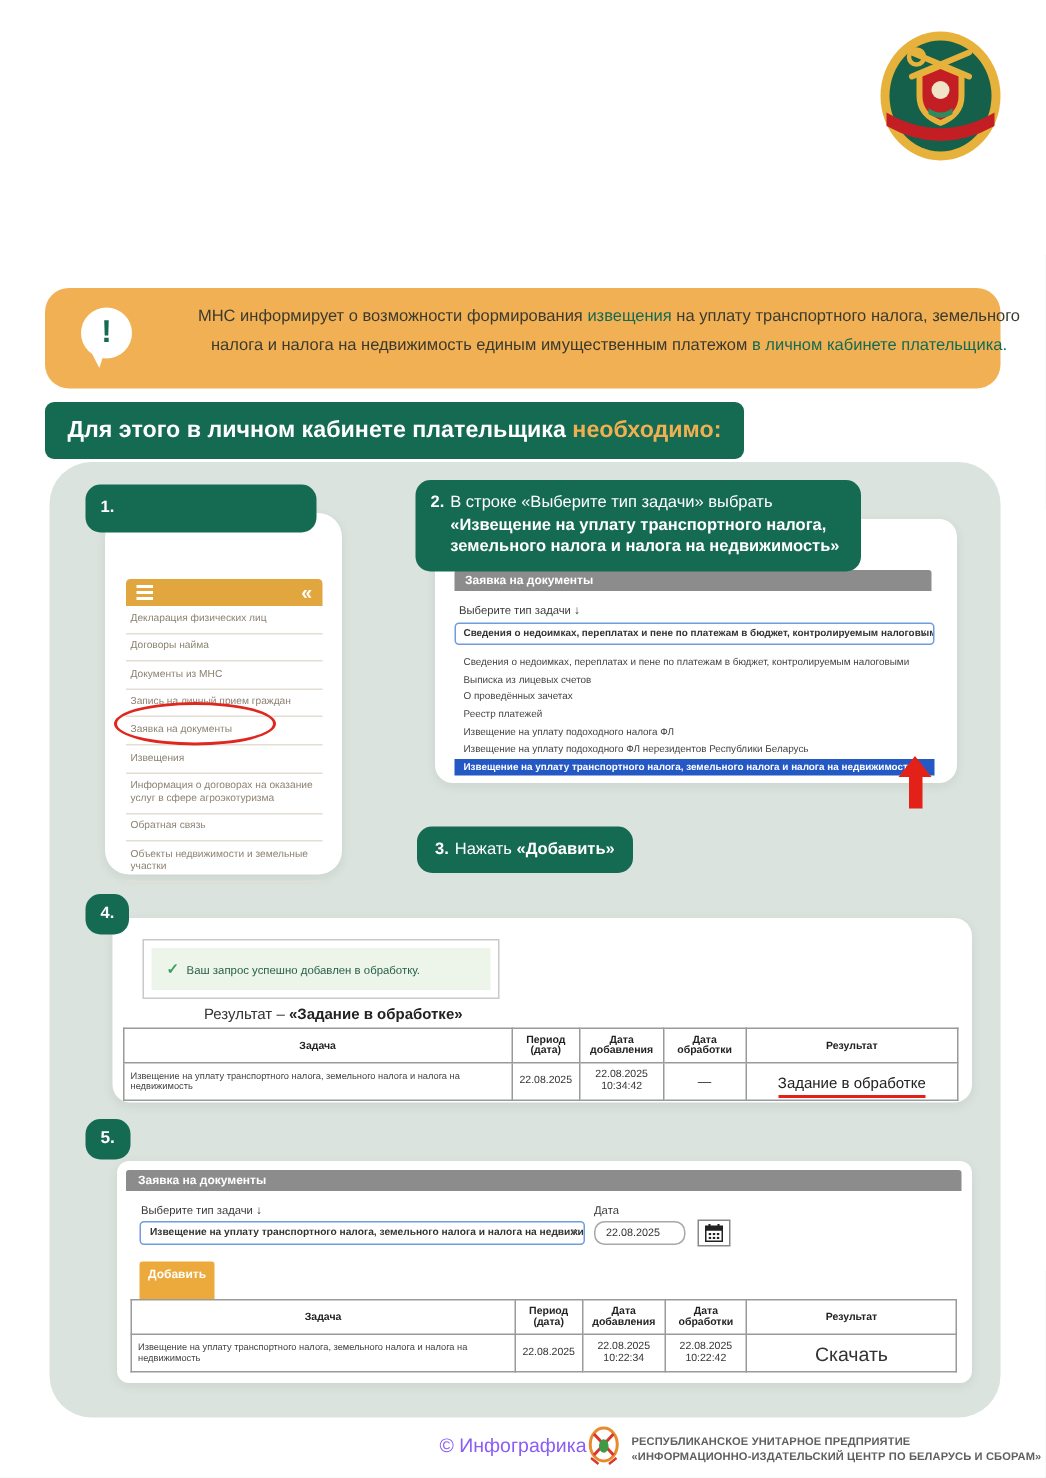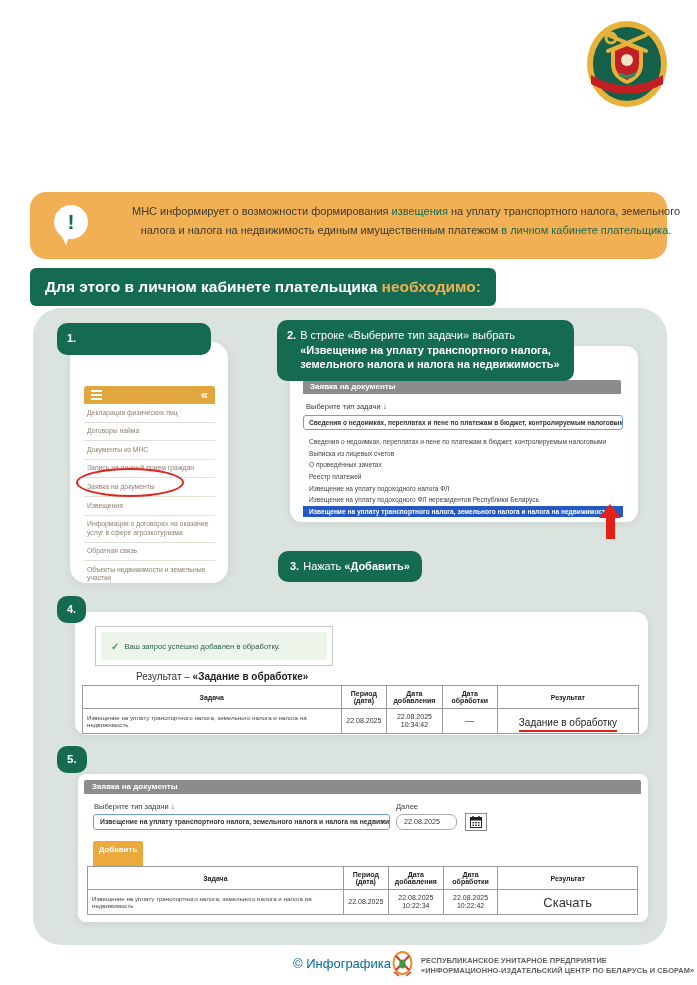--- a/index.html
+++ b/index.html
@@ -127,21 +127,21 @@
   .date-inp { position:absolute; left:318px; top:40px; width:61px; height:16px; border:1px solid #a8a8a8;
               border-radius:7px; font-size:7.2px; line-height:14px; padding-left:7px; color:#333;
               background:#fff; }
   .cal-btn { position:absolute; left:387px; top:39px; width:22px; height:18px; border:1px solid #888;
              background:#fff; display:flex; align-items:center; justify-content:center; cursor:pointer; }
   .add-btn { position:absolute; left:15px; top:67px; width:50px; height:31px; background:#eca93c;
              color:#fff; font-size:8px; font-weight:bold; text-align:center; line-height:17px;
              border-radius:2px; cursor:pointer; }
 
   
-  .copyright { position:absolute; left:293px; top:956px; font-size:13px; color:#0369a1; }
+  .copyright { position:absolute; left:293px; top:956px; font-size:13px; color:#8b5cf6; }
   .f-logo { position:absolute; left:391px; top:950px; }
   .company { position:absolute; left:421px; top:956px; font-size:7.4px; font-weight:bold;
              color:#5f5f5f; line-height:9.6px; letter-spacing:0.1px; }
 </style>
 </head>
 <body>
 
 <div class="page">
 
 
@@ -268,37 +268,37 @@
         <th>Результат</th>
       </tr>
       <tr class="data">
         <td class="td-task">Извещение на уплату транспортного налога, земельного налога и налога на недвижимость</td>
         <td class="td-date">22.08.2025</td>
         <td class="td-date">
           <div>22.08.2025</div>
           <div>10:34:42</div>
         </td>
         <td class="td-dash">—</td>
-        <td><span class="res-underline">Задание в обработку</span></td>
+        <td><span class="res-underline">Задание в обработке</span></td>
       </tr>
     </tbody>
       </table>
   </div>
 
   <div class="step step-5">
     <span class="num">5.</span>
   </div>
 
   <div class="card card-5">
     <div class="bar bar-5">Заявка на документы</div>
     <div class="lbl lbl-type">
       <span>Выберите тип задачи</span>
       <span class="arr">↓</span>
     </div>
-    <div class="lbl lbl-date">Далее</div>
+    <div class="lbl lbl-date">Дата</div>
     <div class="sel sel-5">
       <span>Извещение на уплату транспортного налога, земельного налога и налога на недвижимость</span>
       <span class="chev">∨</span>
     </div>
     <div class="date-inp">22.08.2025</div>
     <div class="cal-btn">
       <svg width="12" height="12" viewBox="0 0 12 12">
         <rect x="0.5" y="1.5" width="11" height="10" fill="none" stroke="#222" stroke-width="1"></rect>
         <rect x="0.5" y="1.5" width="11" height="3" fill="#222"></rect>
         <line x1="3" y1="0" x2="3" y2="3" stroke="#222" stroke-width="1.4"></line>

